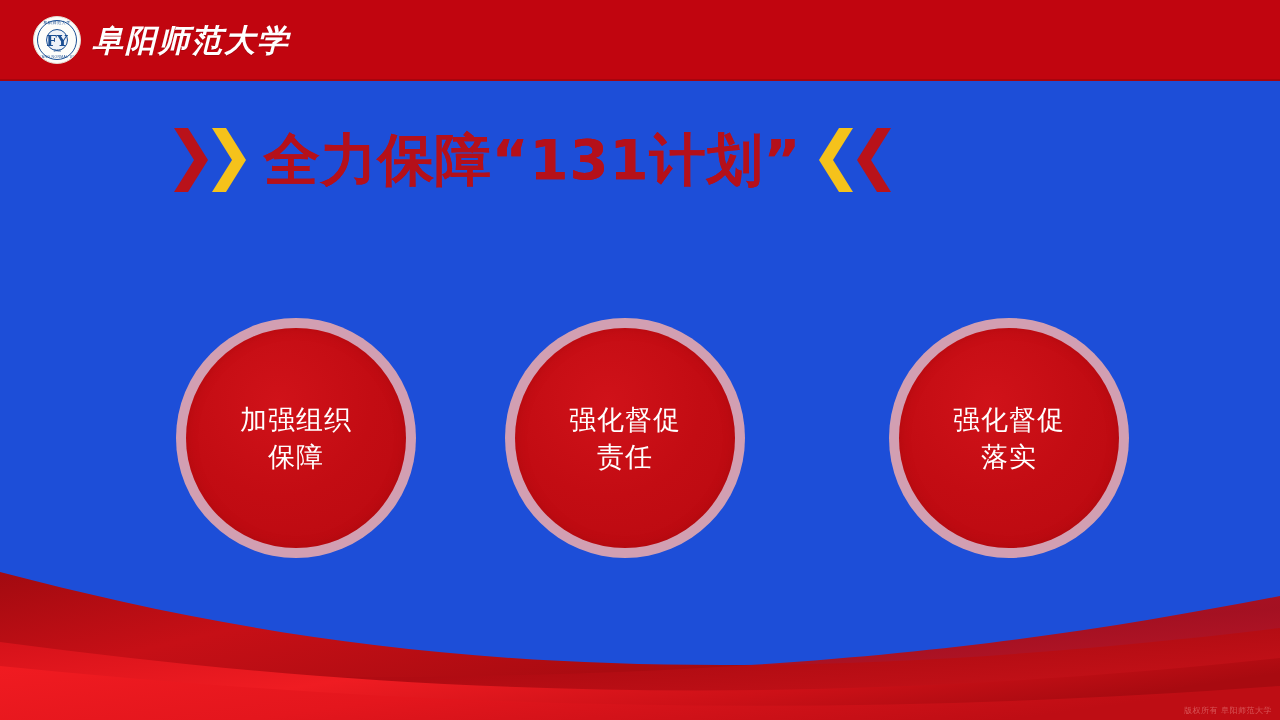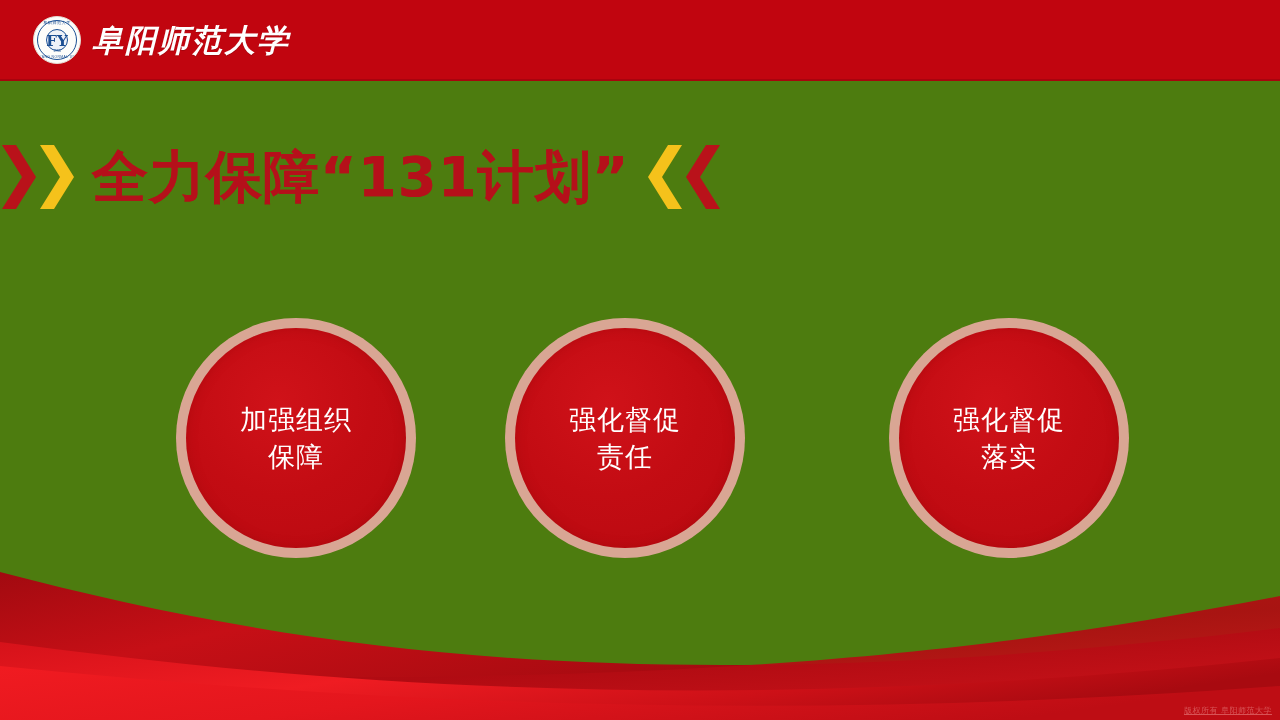--- a/index.html
+++ b/index.html
@@ -4,21 +4,21 @@
 <title>全力保障"131计划"</title>
 <style>
   * { margin:0; padding:0; box-sizing:border-box; }
   html, body {
     width:1280px; height:720px;
     font-family:"Liberation Sans","DejaVu Sans",sans-serif;
     background:#ffffff; overflow:hidden;
   }
   #slide {
     position:relative; width:1280px; height:720px;
-    background:#4d7c0f; overflow:hidden;
+    background:#1d4ed8; overflow:hidden;
   }
 
   
   #header-bar {
     position:absolute; left:0; top:0; width:1280px; height:81px;
     background:#c1050f;
     border-bottom:2px solid #a8040d;
     display:flex; align-items:center;
   }
   #brand { display:flex; align-items:center; margin-left:33px; }
@@ -66,22 +66,22 @@
     font-weight:bold;
     font-style:italic;
     letter-spacing:2px;
     font-family:"DejaVu Serif","Liberation Serif",serif;
     text-shadow:0 1px 0 rgba(0,0,0,.15);
     white-space:nowrap;
   }
 
   
   #title-row {
-    position:absolute; left:0; top:133px; width:1065px; height:88px;
-    display:flex; align-items:center; 
+    position:absolute; left:0; top:116px; width:1065px; height:88px;
+    display:flex; align-items:center; justify-content:center;
   }
   .chev-group { display:flex; align-items:center; }
   .chev {
     width:38px; height:72px; flex:0 0 auto;
   }
   .chev svg { display:block; width:38px; height:72px; }
 
   #title-text {
     font-size:56px;
     line-height:72px;
@@ -137,21 +137,20 @@
   #waves svg{ display:block; width:1280px; height:220px; }
 
   
   #watermark{
     position:absolute; right:8px; bottom:3px;
     font-size:8px; line-height:12px;
     color:rgba(255,190,185,.40);
     letter-spacing:.5px;
     white-space:nowrap;
     font-family:"DejaVu Sans","Liberation Sans",sans-serif;
-    text-decoration:underline;
   }
 </style>
 </head>
 <body>
 
 <div id="slide">
 
   <div id="header-bar">
     <div id="brand">
 

